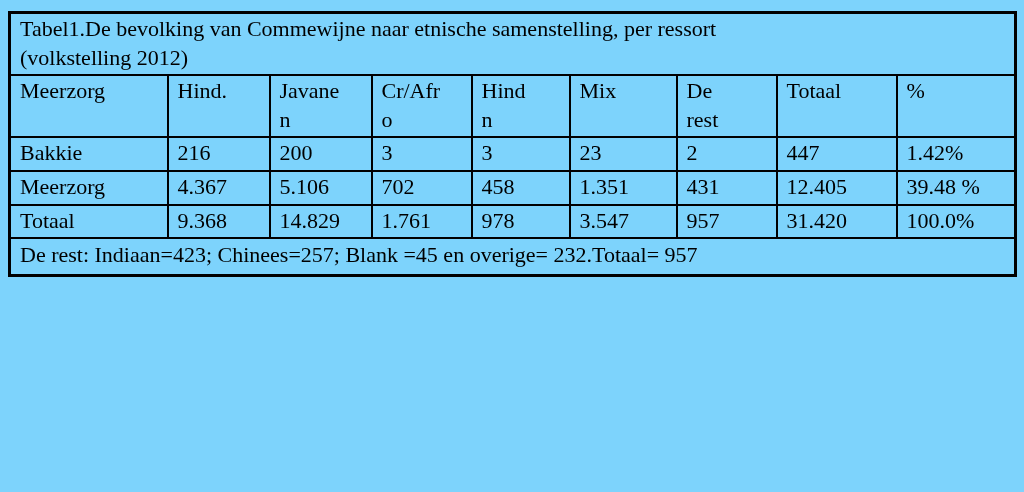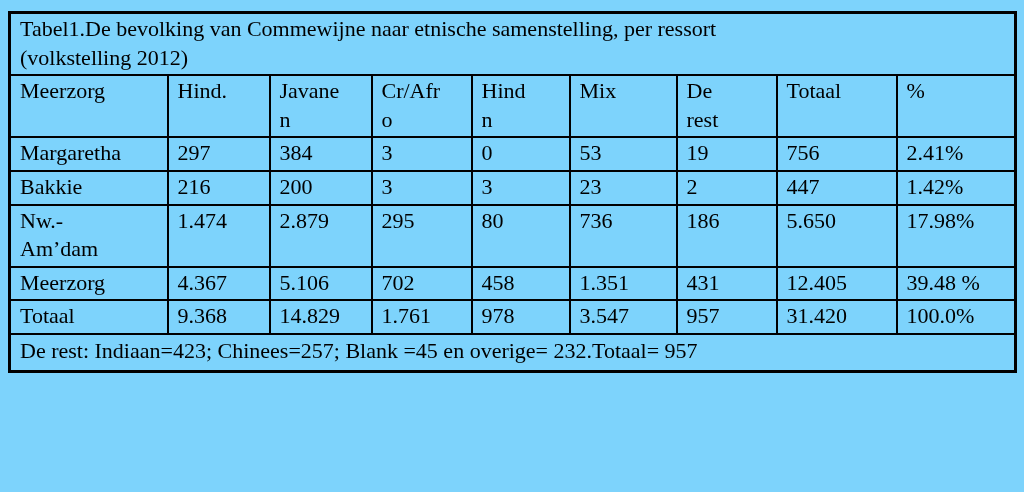--- a/index.html
+++ b/index.html
@@ -81,52 +81,29 @@
 n</th>
           <th>Mix</th>
           <th>De
 rest</th>
           <th>Totaal</th>
           <th>%</th>
         </tr>
     </tbody>
     <tbody>
         <tr>
-          <td>Margaretha</td>
-          <td>297</td>
-          <td>384</td>
-          <td>3</td>
-          <td>0</td>
-          <td>53</td>
-          <td>19</td>
-          <td>756</td>
-          <td>2.41%</td>
-        </tr>
-        <tr>
           <td>Bakkie</td>
           <td>216</td>
           <td>200</td>
           <td>3</td>
           <td>3</td>
           <td>23</td>
           <td>2</td>
           <td>447</td>
           <td>1.42%</td>
-        </tr>
-        <tr>
-          <td>Nw.-
-Am’dam</td>
-          <td>1.474</td>
-          <td>2.879</td>
-          <td>295</td>
-          <td>80</td>
-          <td>736</td>
-          <td>186</td>
-          <td>5.650</td>
-          <td>17.98%</td>
         </tr>
         <tr>
           <td>Meerzorg</td>
           <td>4.367</td>
           <td>5.106</td>
           <td>702</td>
           <td>458</td>
           <td>1.351</td>
           <td>431</td>
           <td>12.405</td>

